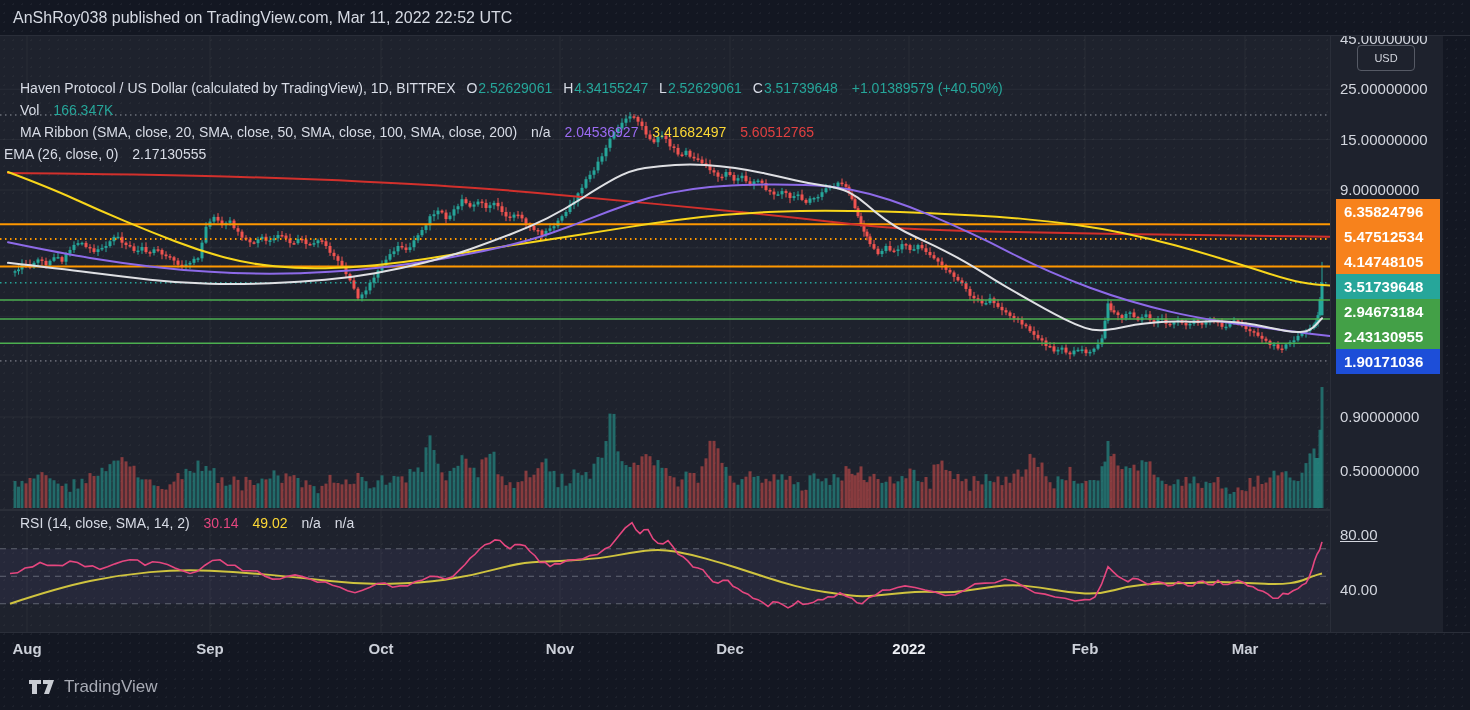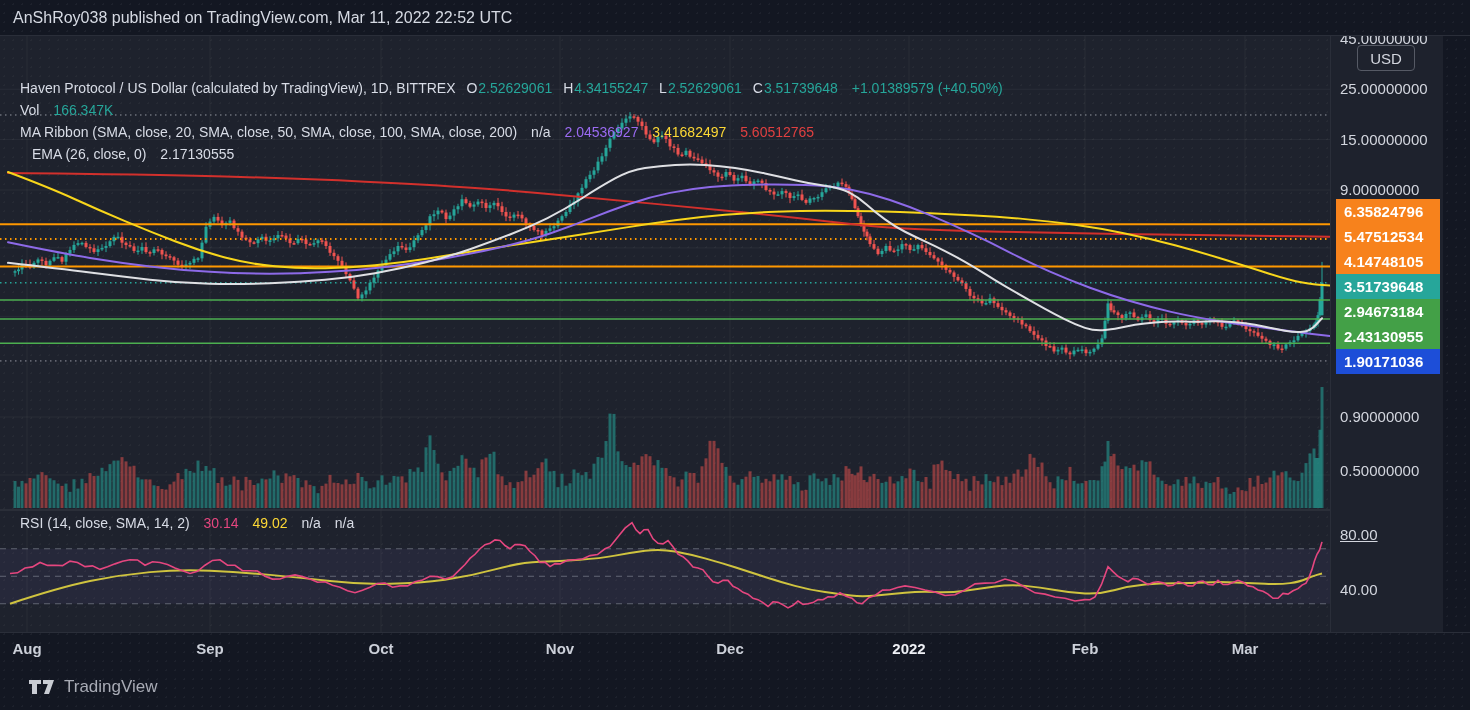--- a/index.html
+++ b/index.html
@@ -21,21 +21,21 @@
   .lg .v{margin-left:1px;}
   .lg .sp{margin-left:10px;}
   #price-axis{position:absolute;left:1330px;top:36px;width:113px;height:596px;
     background:#1e222d;border-left:1px solid #2a2e39;box-sizing:border-box;overflow:hidden;z-index:4;}
   #right-strip{position:absolute;left:1443px;top:36px;width:27px;height:596px;
     background-color:#131722;
     background-image:radial-gradient(rgba(255,255,255,0.045) 1px, transparent 1px);
     background-size:9px 9px;}
   .axlabel{position:absolute;left:9px;font-size:15px;color:#d3d6de;white-space:nowrap;}
   #usd-btn{position:absolute;left:26px;top:9px;width:56px;height:24px;border:1px solid #565a65;
-    border-radius:4px;color:#d3d6de;font-size:15px;display:flex;align-items:center;justify-content:center;text-align:center;}
+    border-radius:4px;color:#d3d6de;font-size:11px;display:flex;align-items:center;justify-content:center;text-align:center;}
   #badges{position:absolute;left:5px;top:163px;width:104px;border-radius:29px;}
   .badge{height:25px;line-height:25px;padding-left:8px;color:#ffffff;font-size:15px;font-weight:600;}
   #time-axis{position:absolute;left:0;top:632px;width:1470px;height:31px;
     border-top:1px solid #2a2e39;box-sizing:border-box;}
   .tlabel{position:absolute;top:7px;transform:translateX(-50%);font-size:15px;color:#ccd0d9;font-weight:bold;}
   .tlabel.year{font-weight:bold;color:#eef0f5;}
   #footer{position:absolute;left:0;top:663px;width:1470px;height:47px;display:flex;align-items:center;padding-left:16px;}
   #brand{display:flex;align-items:center;margin-left:13px;}
   #brand .btxt{margin-left:9px;font-size:17px;color:#a8abb5;}
 </style>
@@ -1101,21 +1101,21 @@
     </div>
 
     <div class="lg" style="left:20px;top:88px;">
       <span>MA Ribbon (SMA, close, 20, SMA, close, 50, SMA, close, 100, SMA, close, 200)</span>
       <span class="sp" style="color: rgb(216, 220, 230);">n/a</span>
       <span class="sp" style="color: rgb(155, 107, 242);">2.04536927</span>
       <span class="sp" style="color: rgb(253, 216, 53);">3.41682497</span>
       <span class="sp" style="color: rgb(224, 64, 64);">5.60512765</span>
     </div>
 
-    <div class="lg" style="left:32px;top:110px;">
+    <div class="lg" style="left:4px;top:110px;">
       <span>EMA (26, close, 0)</span>
       <span class="sp">2.17130555</span>
     </div>
 
     <div class="lg" style="left:20px;top:479px;">
       <span>RSI (14, close, SMA, 14, 2)</span>
       <span class="sp" style="color: rgb(229, 70, 127);">30.14</span>
       <span class="sp" style="color: rgb(253, 216, 53);">49.02</span>
       <span class="sp" style="color: rgb(216, 220, 230);">n/a</span>
       <span class="sp" style="color: rgb(216, 220, 230);">n/a</span>

